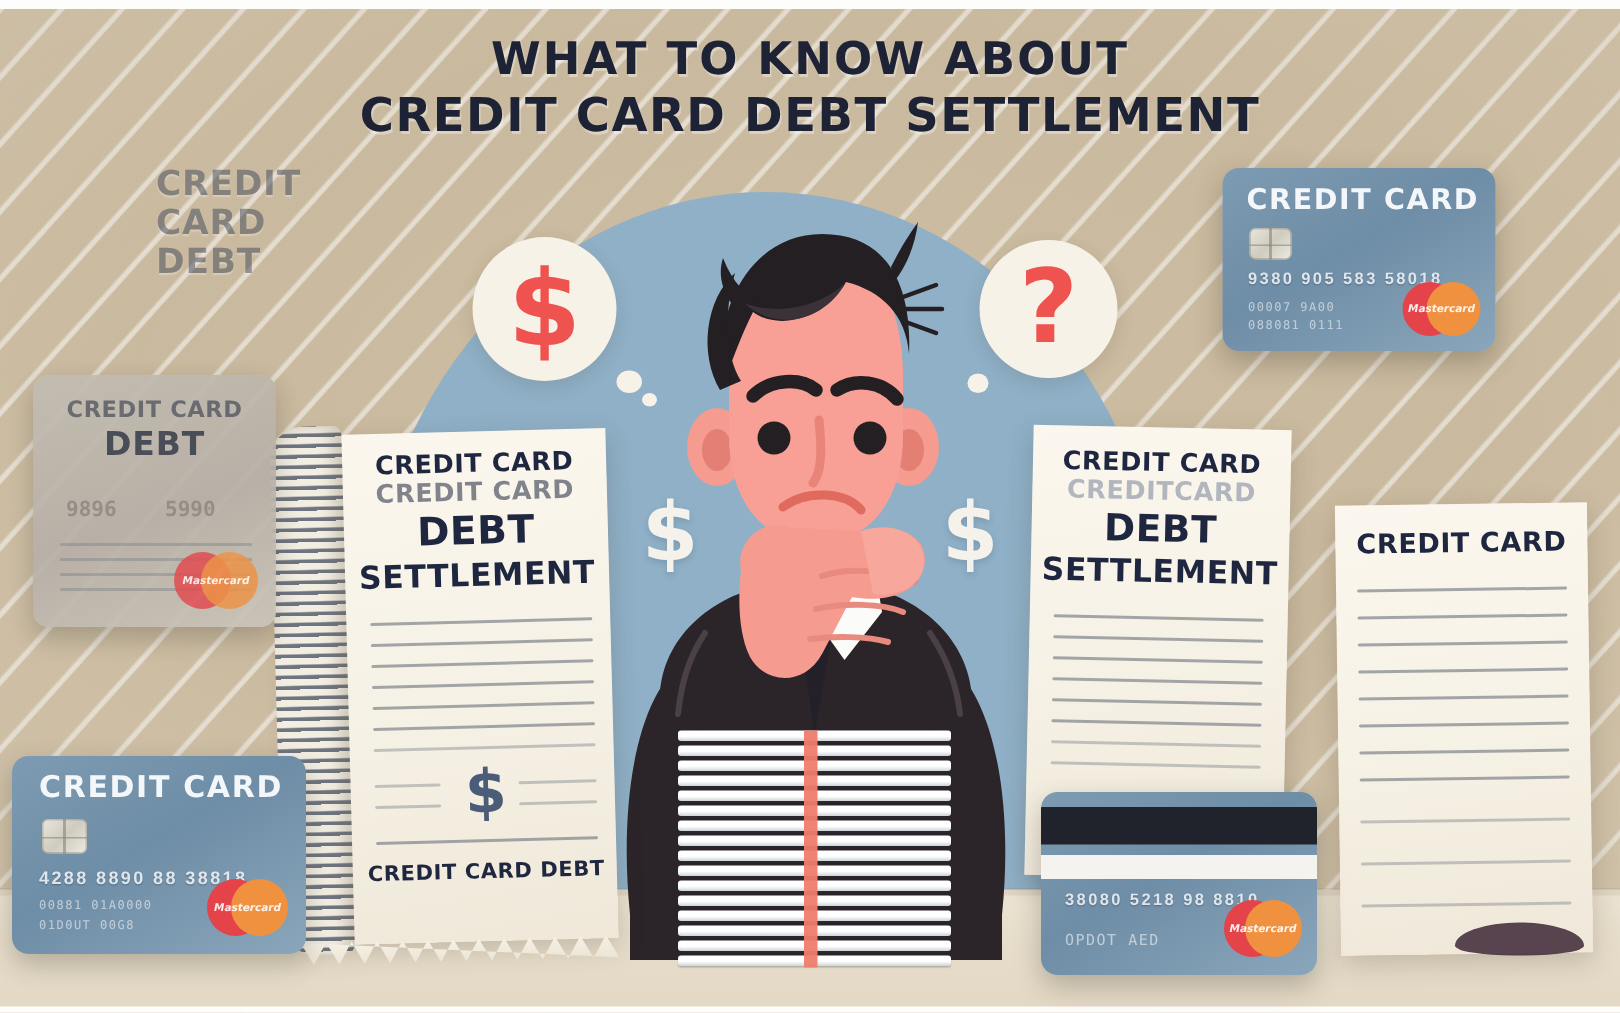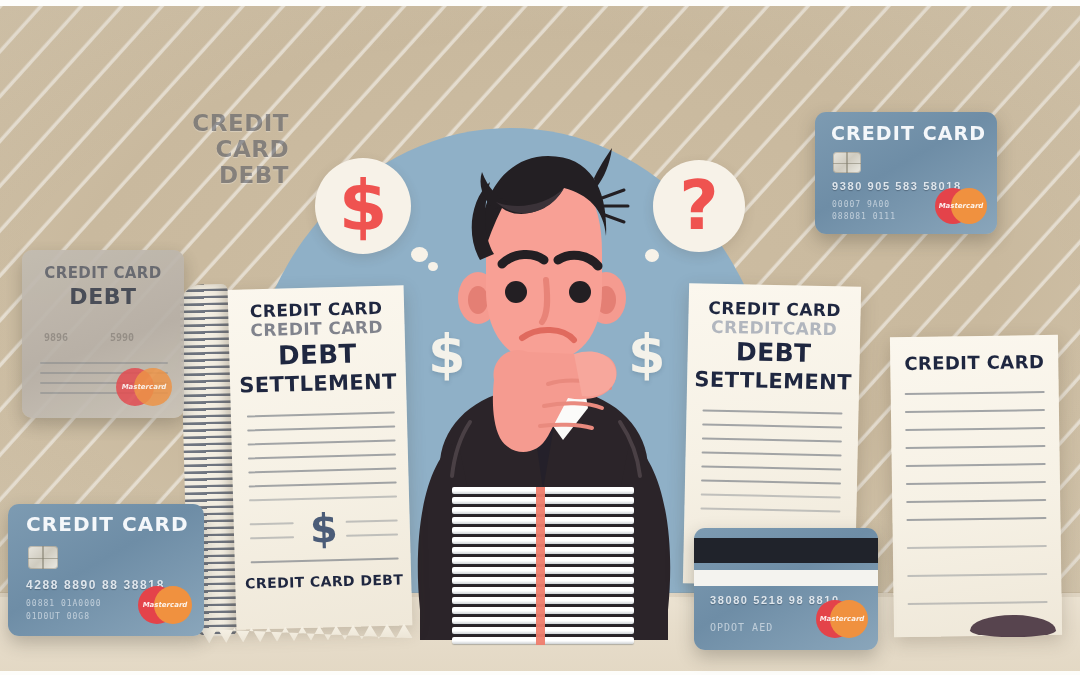--- a/index.html
+++ b/index.html
@@ -71,21 +71,21 @@
     text-shadow:1px 2px 0 rgba(255,255,255,.35);
     line-height:1.22;
     z-index:40;
   }
   .title-l1{font-size:30px;letter-spacing:1.4px;display:block;}
   .title-l2{font-size:31px;letter-spacing:1.0px;display:block;}
 
   
   .ghost-text{
     position:absolute;left:104px;top:110px;width:185px;
-    text-align:right;
+    text-align:left;
     font-family:"DejaVu Sans",sans-serif;
     font-weight:bold;font-size:23px;line-height:1.13;
     color:#3b4356;opacity:.48;
     letter-spacing:.5px;
     text-shadow:0 1px 1px rgba(255,255,255,.6);
     z-index:18;
   }
 
   
   .bubble{
@@ -225,21 +225,21 @@
     font-family:"DejaVu Sans",sans-serif;font-weight:bold;font-size:15px;
     color:#3f4656;opacity:.72;letter-spacing:.4px;
   }
   #card-debt .t2{
     position:absolute;left:0;right:0;top:34px;text-align:center;
     font-family:"DejaVu Sans",sans-serif;font-weight:bold;font-size:22px;
     color:#2a3142;opacity:.85;letter-spacing:.6px;
   }
   #card-debt .n{
     position:absolute;font-family:"DejaVu Sans Mono",monospace;font-weight:bold;
-    font-size:10px;color:#8d8781;opacity:.9;
+    font-size:14px;color:#8d8781;opacity:.9;
   }
 
   .dark-blob{
     position:absolute;right:24px;bottom:38px;width:86px;height:22px;
     background:#4a3542;border-radius:50% 50% 46% 46%/70% 70% 30% 30%;
     opacity:.92;z-index:36;
   }
 </style>
 </head>
 <body>
@@ -249,20 +249,24 @@
   <div class="bg-base"></div>
   <div class="bg-stripes"></div>
   <div class="bg-vignette"></div>
 
   <div class="blue-blob"></div>
   <div class="blue-blob-2"></div>
 
   <div class="desk"></div>
   <div class="desk-edge"></div>
 
+  <div class="title">
+    <span class="title-l1">WHAT TO KNOW ABOUT</span>
+    <span class="title-l2">CREDIT CARD DEBT SETTLEMENT</span>
+  </div>
 
   <div class="ghost-text">
     <div>CREDIT</div>
     <div>CARD</div>
     <div>DEBT</div>
   </div>
 
   <div class="bubble bubble-dollar">
     <span>$</span>
   </div>

